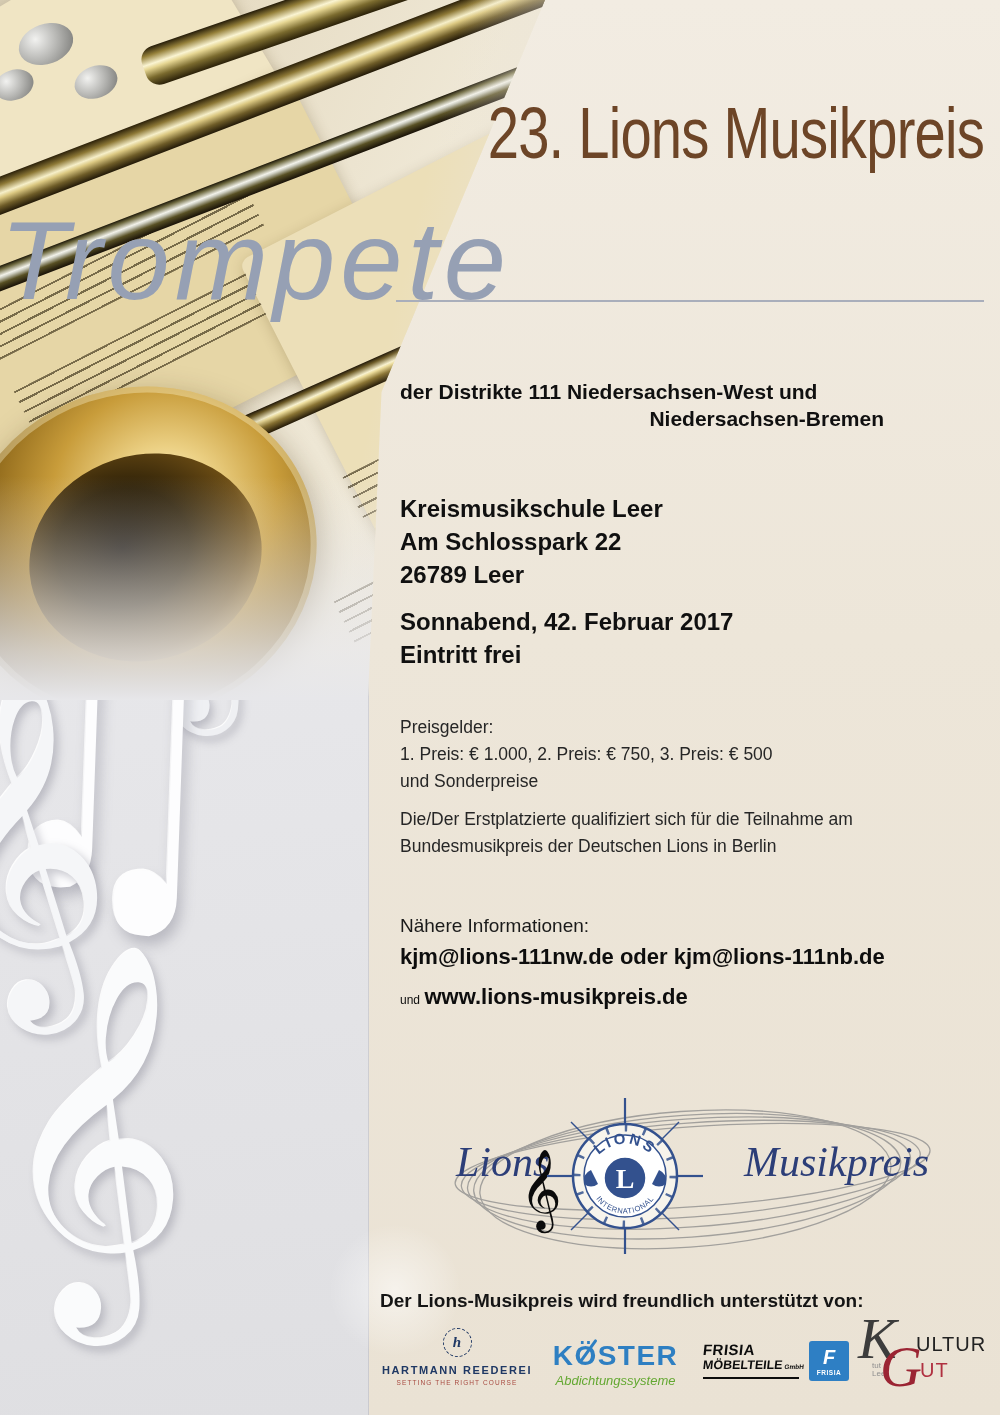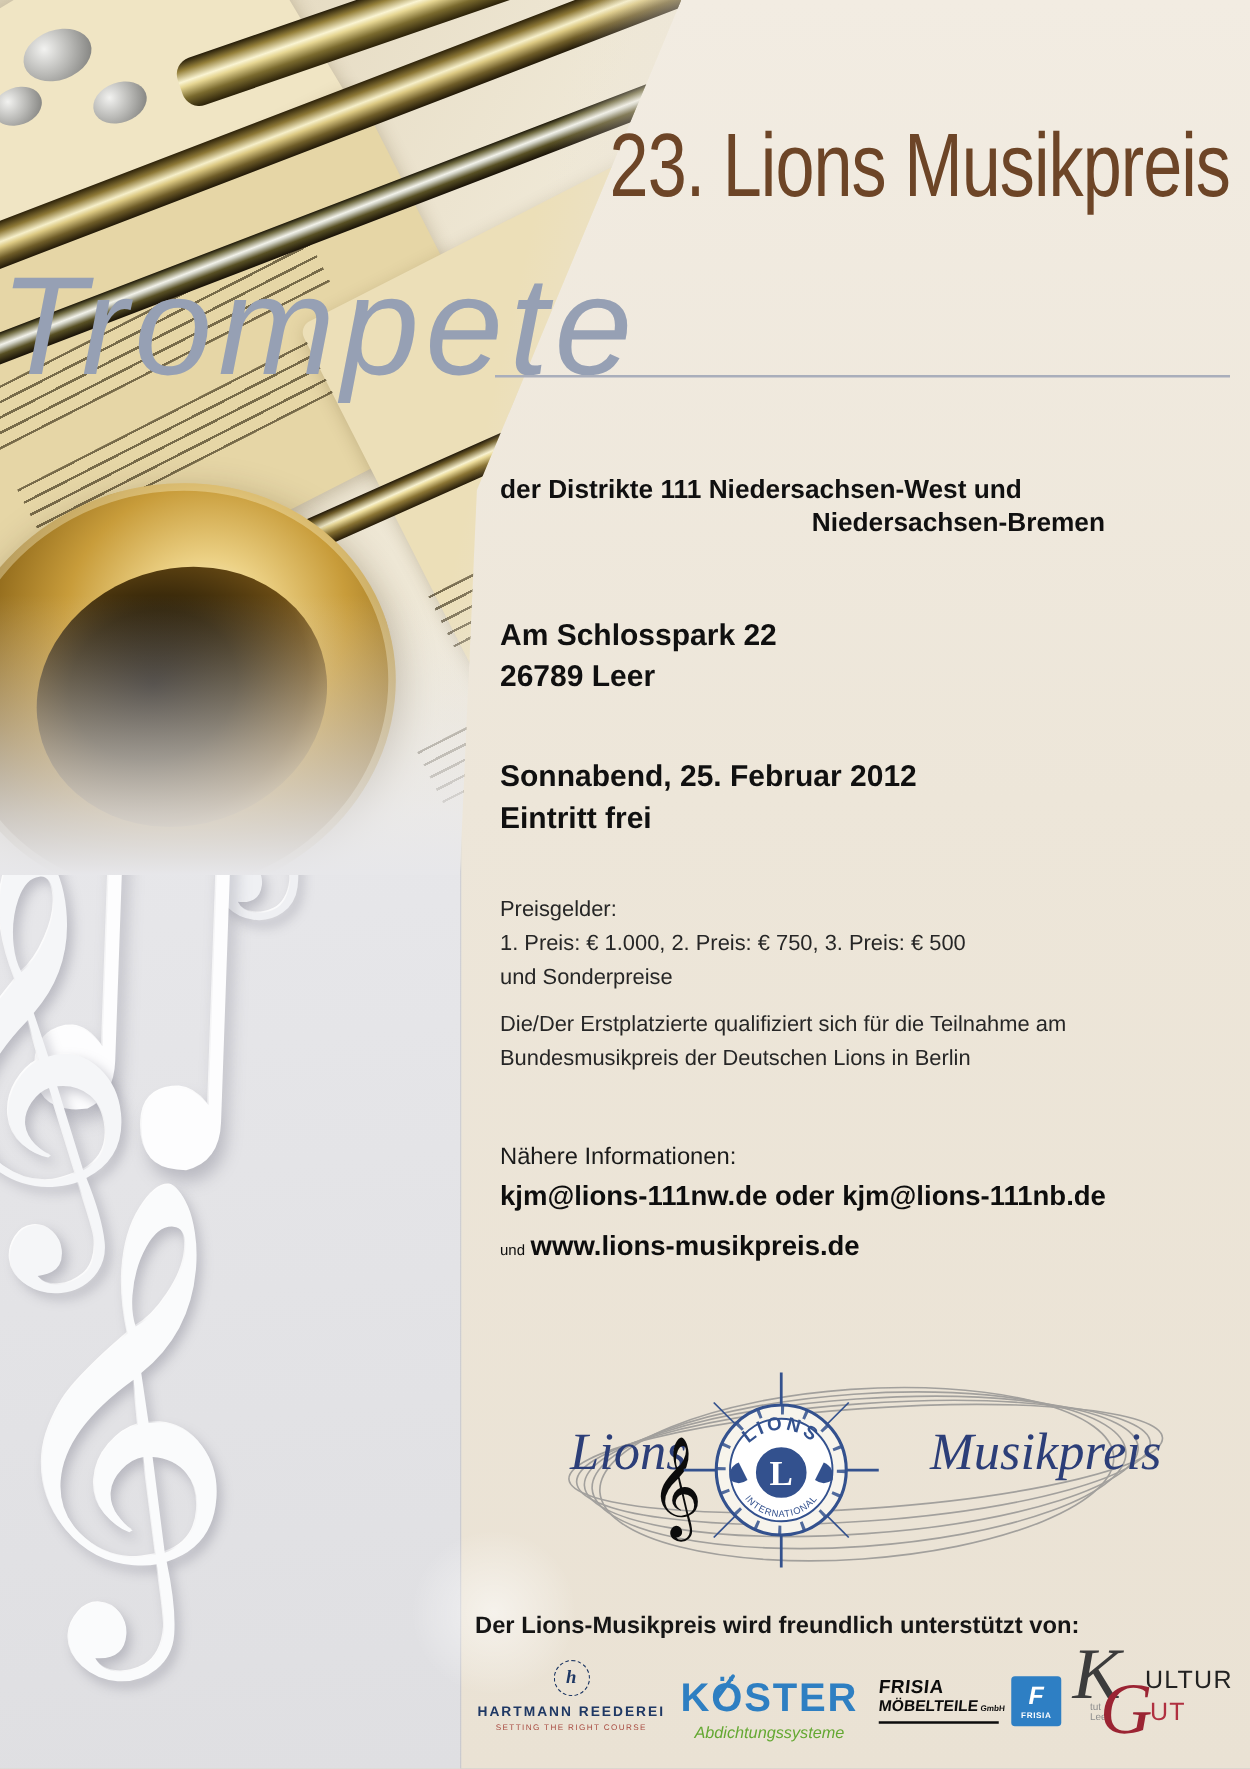--- a/index.html
+++ b/index.html
@@ -93,21 +93,21 @@
   .supporters-heading{position:absolute;top:1290px;left:380px;right:10px;
     font-size:19px;font-weight:700;color:#151515;}
   .sponsor{position:absolute;}
   .hartmann{left:382px;top:1328px;width:150px;text-align:center;color:#1f3864;}
   .h-circle{width:27px;height:27px;margin:0 auto;border:1.6px dashed #1f3864;border-radius:50%;
     display:flex;align-items:center;justify-content:center;
     font-family:"Liberation Serif",serif;font-style:italic;font-weight:700;font-size:15px;}
   .h-name{margin-top:7px;font-size:11px;font-weight:700;letter-spacing:1.6px;white-space:nowrap;}
   .h-tag{margin-top:3px;font-size:6.5px;letter-spacing:1.1px;color:#a84a40;white-space:nowrap;}
   .koester{left:543px;top:1340px;width:145px;text-align:center;}
-  .k-name{position:relative;display:inline-block;font-size:32px;font-weight:700;letter-spacing:1.5px;color:#2e7fc2;}
+  .k-name{position:relative;display:inline-block;font-size:28px;font-weight:700;letter-spacing:1.5px;color:#2e7fc2;}
   .k-name::after{content:"";position:absolute;left:34px;top:-3px;width:2.5px;height:27px;
     background:#2e7fc2;transform:rotate(36deg);border-radius:2px;}
   .k-sub{margin-top:1px;font-style:italic;font-size:13px;color:#64a832;}
   .frisia{left:703px;top:1341px;display:flex;align-items:flex-start;}
   .f-left{width:96px;}
   .f-l1{font-size:15px;font-weight:700;color:#0c0c0c;transform:skewX(-6deg);letter-spacing:.5px;}
   .f-l2{font-size:12.5px;font-weight:700;color:#0c0c0c;transform:skewX(-6deg);white-space:nowrap;}
   .f-gmbh{font-size:6.5px;font-weight:700;margin-left:2px;}
   .f-underline{margin-top:5px;height:2px;background:#0c0c0c;width:100%;}
   .f-badge{width:40px;height:40px;margin-left:10px;background:#2e7fc4;border-radius:3px;
@@ -160,26 +160,27 @@
   <h1 class="title1">23. Lions Musikpreis</h1>
   <h2 class="title2">Trompete</h2>
   <div class="rule"></div>
 
   <div class="districts">
     <div class="d1">der Distrikte 111 Niedersachsen-West und</div>
     <div class="d2">Niedersachsen-Bremen</div>
   </div>
 
   <div class="venue">
+    <div>Kreismusikschule Leer</div>
     <div>Am Schlosspark 22</div>
     <div>26789 Leer</div>
   </div>
 
   <div class="event">
-    <div>Sonnabend, 25. Februar 2012</div>
+    <div>Sonnabend, 42. Februar 2017</div>
     <div>Eintritt frei</div>
   </div>
 
   <div class="prizes">
     <div>Preisgelder:</div>
     <div>1. Preis: € 1.000, 2. Preis: € 750, 3. Preis: € 500</div>
     <div>und Sonderpreise</div>
   </div>
 
   <div class="qual">

